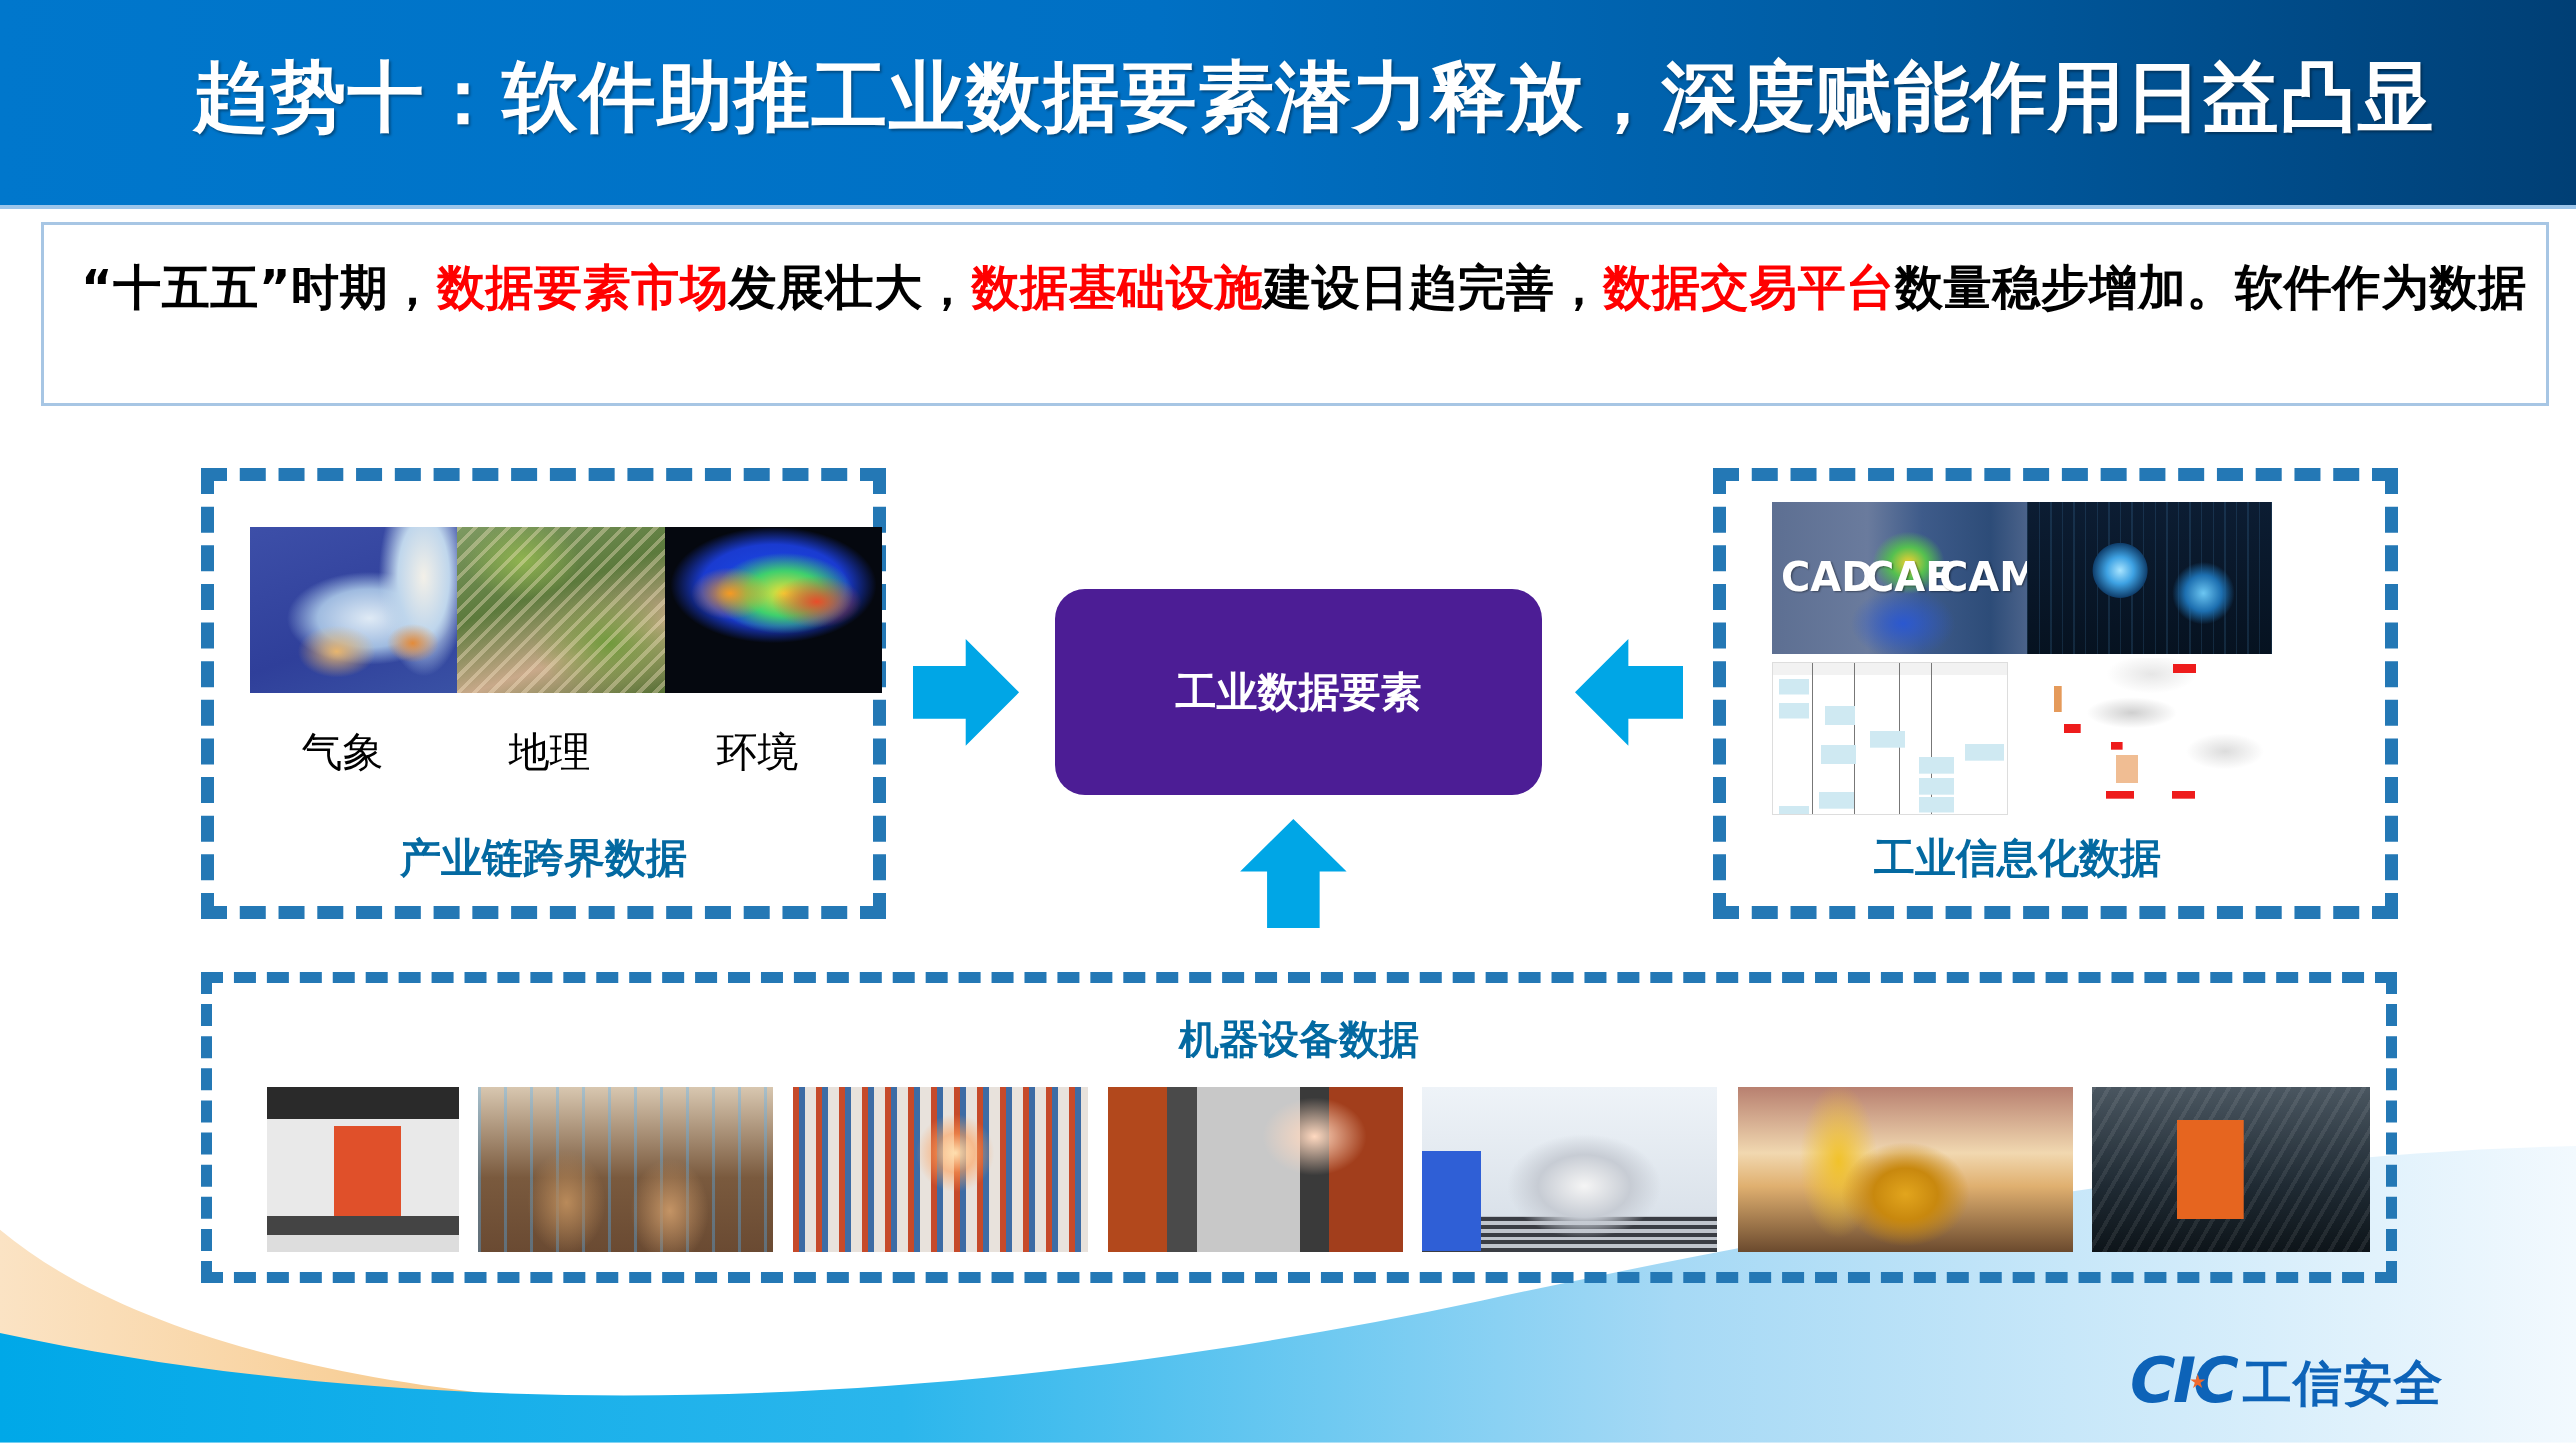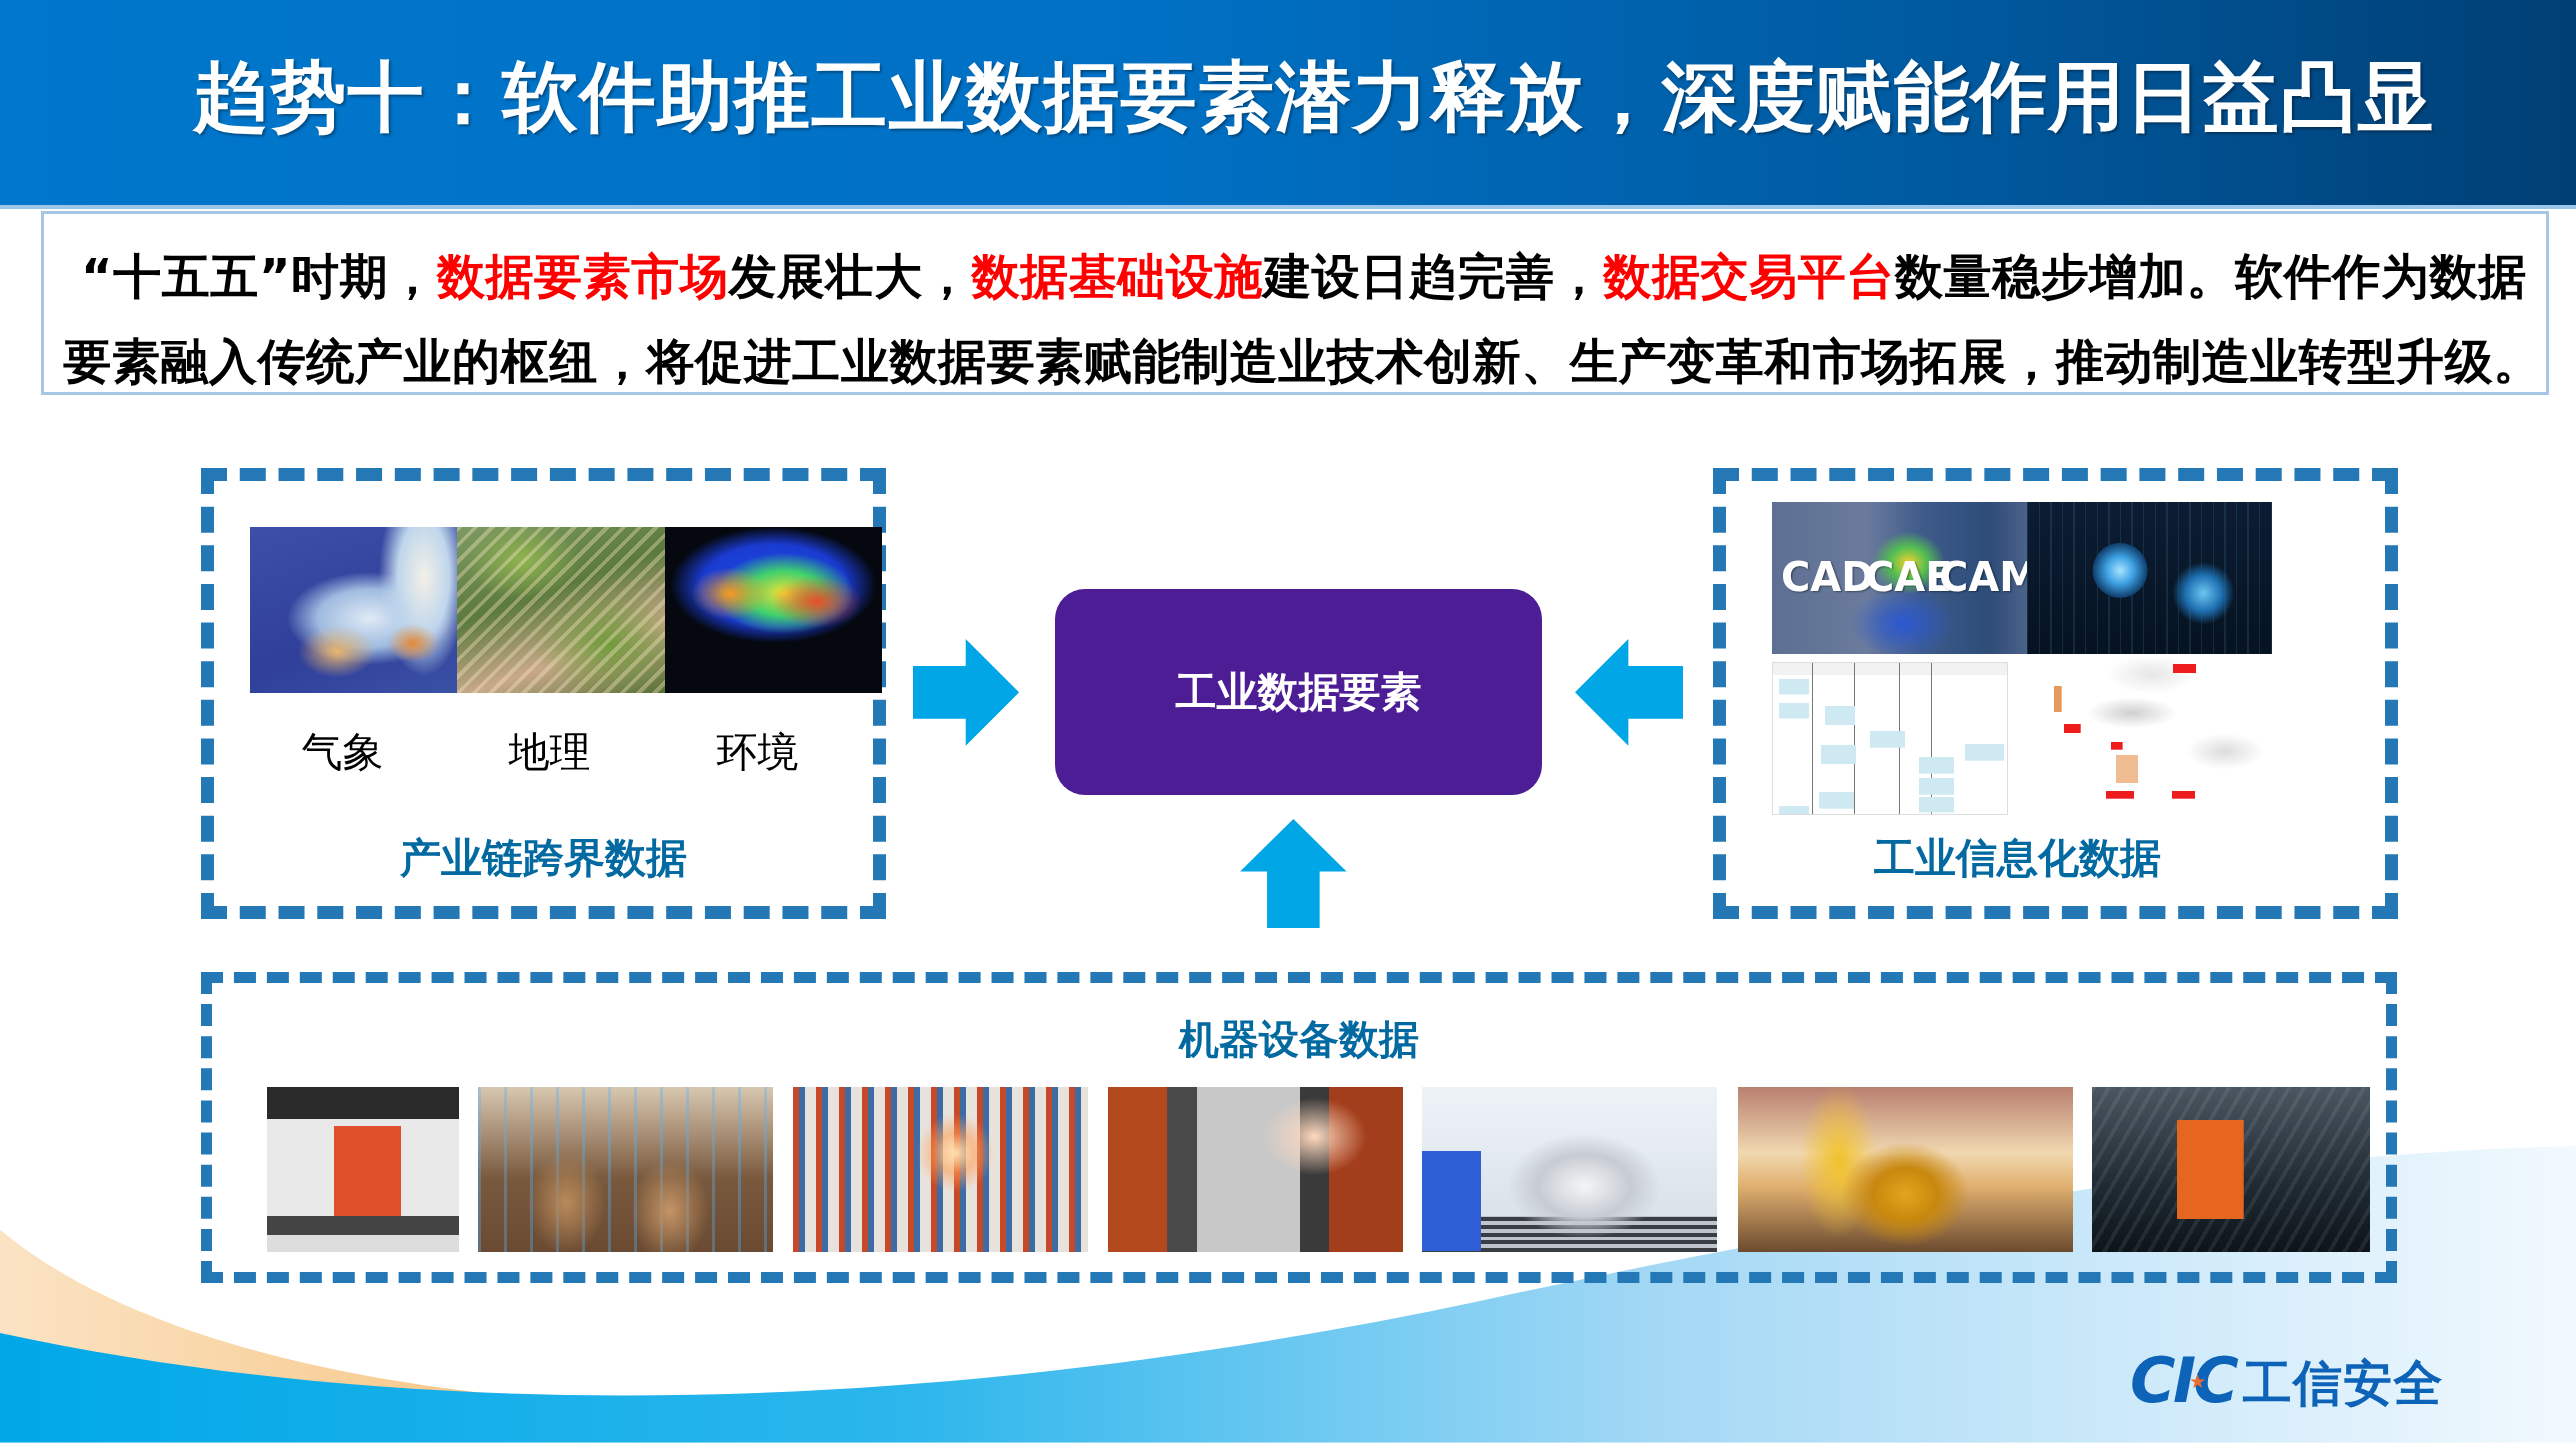--- a/index.html
+++ b/index.html
@@ -14,21 +14,21 @@
     background: linear-gradient(90deg, #0077cc 0%, #0070c4 45%, #005aa0 75%, #003f75 100%);
   }
   .header-line { position: absolute; left: 0; top: 205px; width: 2576px; height: 3.9px; background: #9cc5ea; }
   .title {
     position: absolute; left: 193px; top: 52px; height: 90px; line-height: 90px;
     color: #fff; font-size: 76px; font-weight: bold; letter-spacing: 1.3px; white-space: nowrap;
     text-shadow: 1.9px 1.9px 2.6px rgba(0,0,0,0.35);
   }
   
   .summary {
-    position: absolute; left: 41px; top: 211px; width: 2508px; height: 184px;
+    position: absolute; left: 41px; top: 222px; width: 2508px; height: 184px;
     border: 3.2px solid #a7c6e4; box-sizing: border-box; background: #fff;
   }
   .summary p {
     margin: 0; position: absolute; left: 19.3px; right: 13px;
     font-size: 48px; font-weight: bold; color: #000; white-space: nowrap; letter-spacing: 0.6px;
   }
   .summary .l1 { top: 31px; left: 37px; }
   .summary .l2 { top: 116px; left: 19.3px; }
   .hl { color: #ff0000; }
   
@@ -168,21 +168,20 @@
 
 <div class="header">
   <div class="title">趋势十：软件助推工业数据要素潜力释放，深度赋能作用日益凸显</div>
 </div>
 <div class="header-line"></div>
 
 <div class="summary">
   <p class="l1">
     <span>“十五五”时期，</span><span class="hl">数据要素市场</span><span>发展壮大，</span><span class="hl">数据基础设施</span><span>建设日趋完善，</span><span class="hl">数据交易平台</span><span>数量稳步增加。软件作为数据</span>
   </p>
-  <p class="l2">要素融入传统产业的枢纽，将促进工业数据要素赋能制造业技术创新、生产变革和市场拓展，推动制造业转型升级。</p>
 </div>
 
 <svg class="deco" viewBox="0 0 4000 470" preserveAspectRatio="none">
   <defs>
     <linearGradient id="orangeG" x1="0" y1="0" x2="1" y2="0">
       <stop offset="0" stop-color="#fbe3c4"></stop>
       <stop offset="1" stop-color="#f0a030"></stop>
     </linearGradient>
     <linearGradient id="blueG" x1="0" y1="0" x2="1" y2="0">
       <stop offset="0" stop-color="#00a8e8"></stop>

